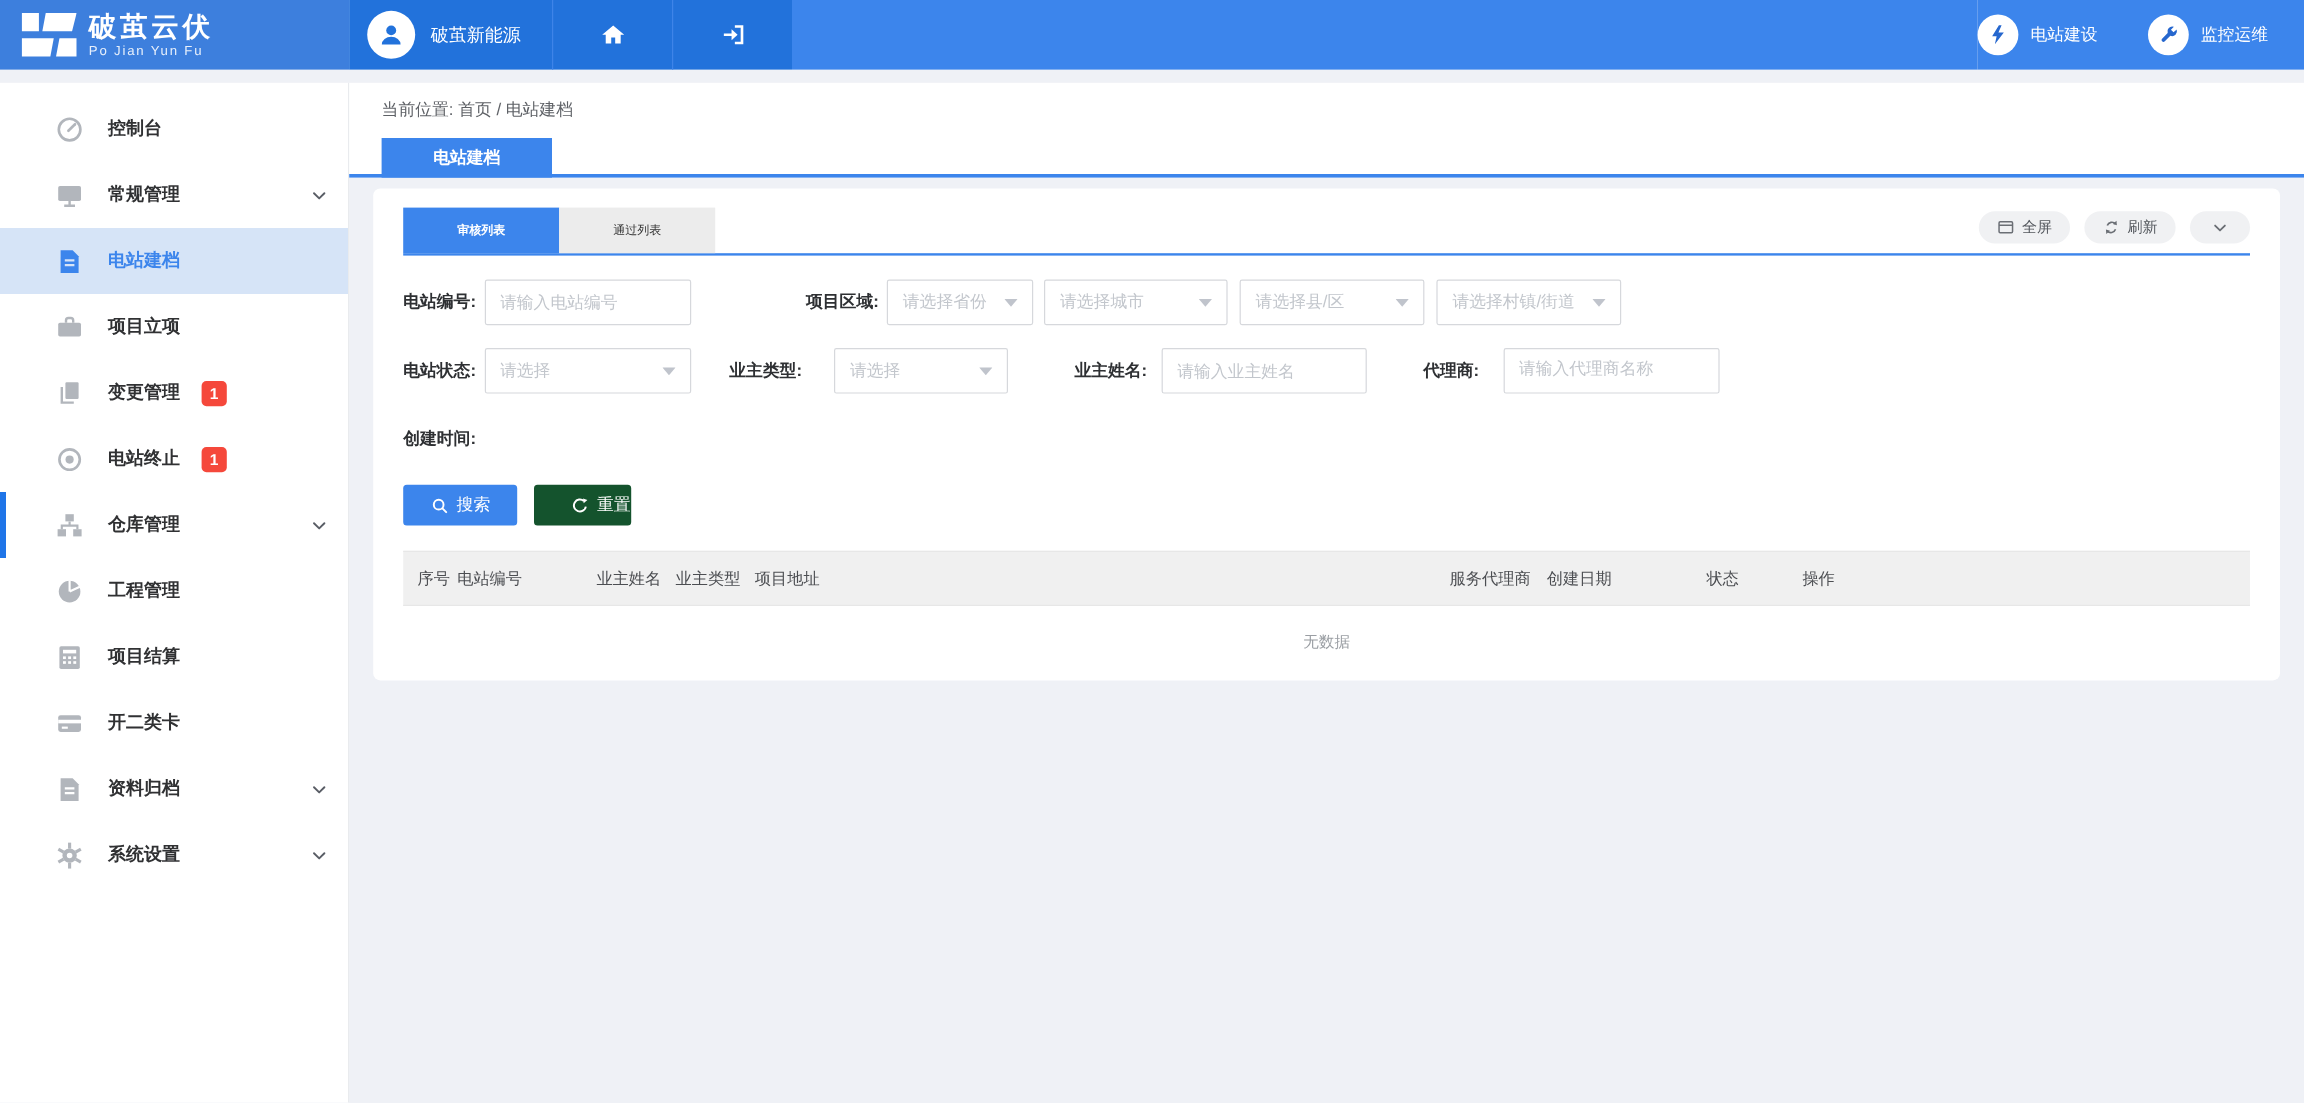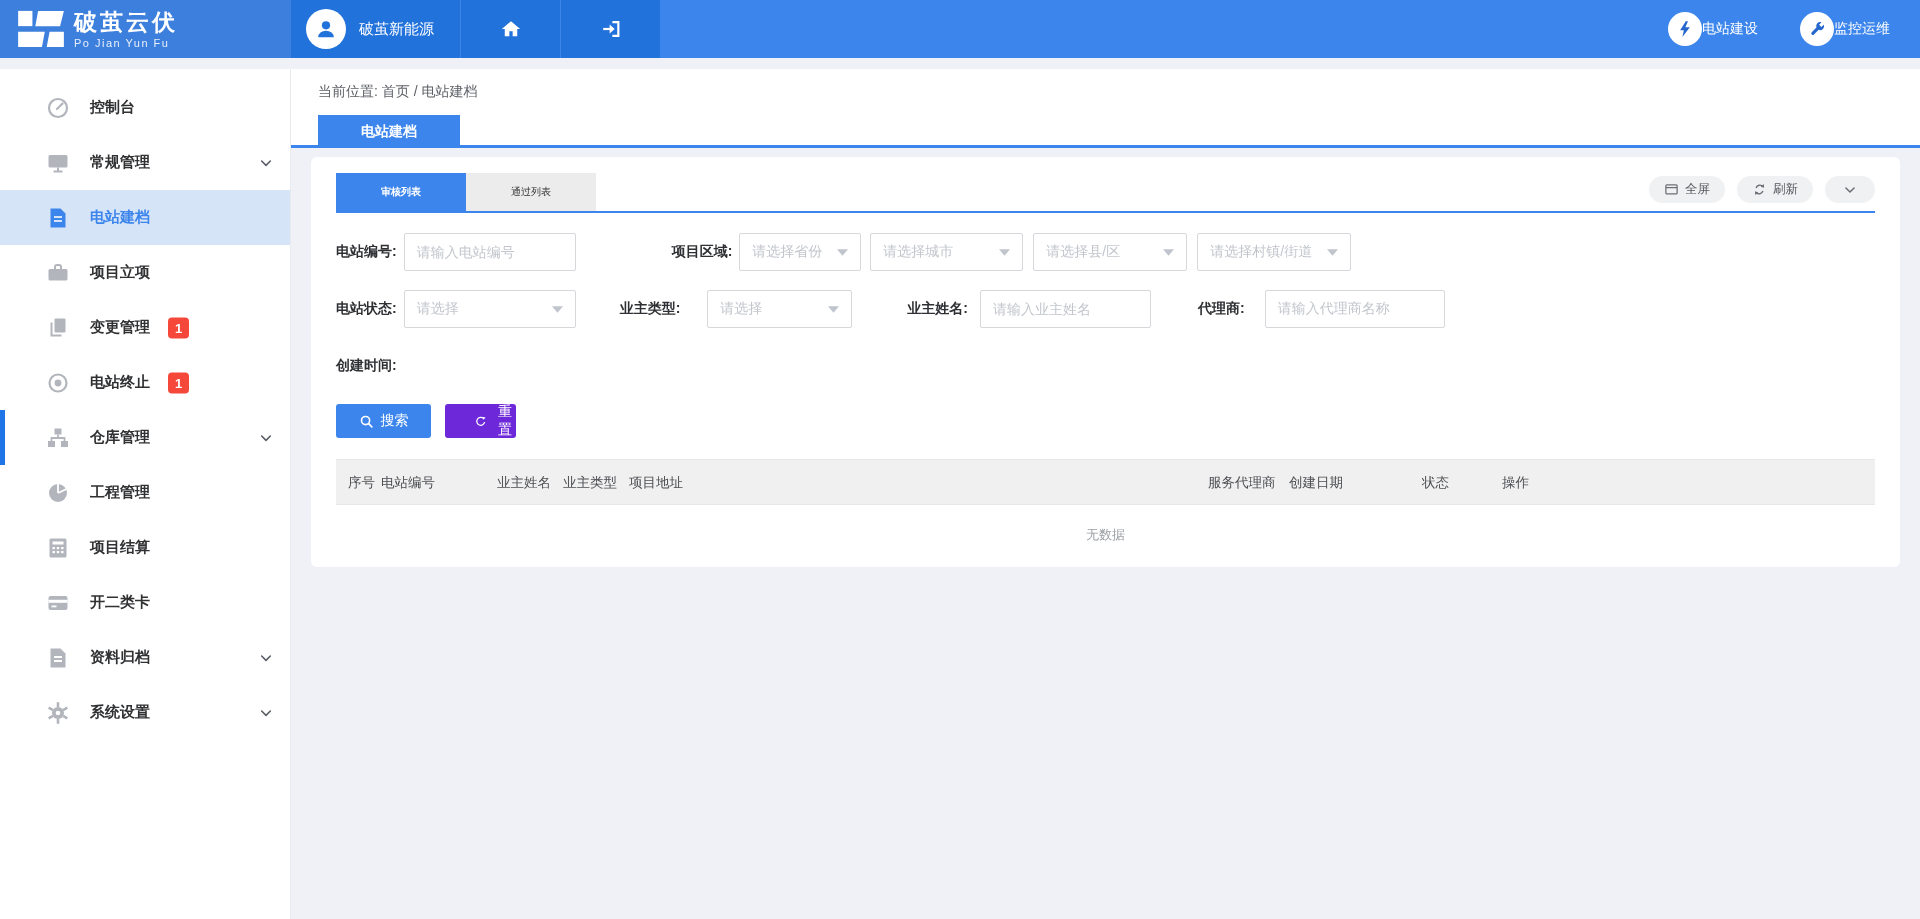--- a/index.html
+++ b/index.html
@@ -14,21 +14,21 @@
   .logo-text { margin-left:10px; color:#fff; }
   .logo-title { font-size:23px; font-weight:bold; letter-spacing:3px; line-height:24px; }
   .logo-sub { font-size:11px; letter-spacing:1.5px; color:rgba(255,255,255,.88); margin-top:3px; }
   .topbar-mid { background:#2272DB; display:flex; align-items:stretch; flex:none; }
   .user-cell { display:flex; align-items:center; padding:0 26px 0 15px; }
   .avatar { width:40px; height:40px; border-radius:50%; background:#fff; display:flex; align-items:center; justify-content:center; flex:none; }
   .company-name { color:#fff; font-size:15px; margin-left:13px; white-space:nowrap; }
   .icon-cell { width:100px; display:flex; align-items:center; justify-content:center; border-left:1px solid #3E84E8; cursor:pointer; }
   .topbar-fill { flex:1; background:#3C85EC; }
   .topbar-right { background:#3C85EC; display:flex; align-items:center; gap:42px; padding-right:30px; flex:none; }
-  .tb-item { display:flex; align-items:center; cursor:pointer; }
+  .tb-item { display:flex; align-items:center; gap:10px; cursor:pointer; }
   .tb-circle { width:34px; height:34px; border-radius:50%; background:#fff; display:flex; align-items:center; justify-content:center; }
   .tb-label { color:#fff; font-size:14px; white-space:nowrap; }
 
   
   .sidebar { position:absolute; left:0; top:69px; width:291px; height:850px; background:#fff; border-right:1px solid #E9EBEE; padding-top:11px; }
   .side-item { position:relative; height:55px; display:flex; align-items:center; padding-left:46px; cursor:pointer; }
   .side-icon { width:24px; height:24px; color:#B2B6BC; margin-right:20px; flex:none; }
   .side-label { font-size:15px; color:#303133; font-weight:600; white-space:nowrap; }
   .side-item.active { background:#D6E4F7; }
   .side-item.active .side-label, .side-item.active .side-icon { color:#3C85EC; }
@@ -60,21 +60,21 @@
   .inp { height:38px; border:1px solid #D6D8DC; border-radius:2px; background:#fff; font-size:14px; color:#333; padding:0 12px; outline:none; font-family:inherit; }
   .inp::placeholder { color:#C2C6CC; }
   .sel { height:38px; border:1px solid #D6D8DC; border-radius:2px; background:#fff; display:flex; align-items:center; justify-content:space-between; padding:0 12px; cursor:pointer; }
   .sel-text { font-size:14px; color:#C2C6CC; white-space:nowrap; overflow:hidden; }
   .date-box { width:295px; height:38px; border:1px solid #D6D8DC; border-radius:2px; background:#fff; display:flex; align-items:center; justify-content:space-between; padding:0 12px; cursor:text; }
   .date-text { font-size:14px; color:#C2C6CC; }
 
   .btn-row { display:flex; gap:14px; margin-top:0; }
   .btn { height:34px; border:none; border-radius:3px; color:#fff; font-size:14px; display:flex; align-items:center; justify-content:center; gap:7px; cursor:pointer; font-family:inherit; }
   .btn-search { width:95px; background:#3C85EC; }
-  .btn-reset { width:71px; background:#6d28d9;padding-left:30px; }
+  .btn-reset { width:81px; background:#14532d;padding-left:30px; }
 
   .table-wrap { margin-top:21px; }
   .thead { position:relative; height:46px; background:#F0F0F0; border-top:1px solid #E7E7E7; border-bottom:1px solid #E7E7E7;padding-left:16px; }
   .th { position:absolute; top:0; height:46px; display:flex; align-items:center; font-size:13.5px; color:#4C4E52; white-space:nowrap; }
   .empty-row { height:60px; display:flex; align-items:center; justify-content:center; font-size:13px; color:#9A9EA3; }
 </style>
 </head>
 <body>
 
 <div class="topbar">
@@ -346,21 +346,21 @@
         </div>
 
         <div class="frow">
           <span class="flabel">电站状态:</span>
           <div class="sel" style="width:172px;">
             <span class="sel-text">请选择</span>
             <svg width="11" height="8" viewBox="0 0 12 8">
                 <polygon points="0,1 12,1 6,8" fill="#C0C4CC"></polygon>
               </svg>
           </div>
-          <span class="flabel" style="margin-left:44px; margin-right:27px;text-align:center;">业主类型:</span>
+          <span class="flabel" style="margin-left:32px; margin-right:27px;text-align:center;">业主类型:</span>
           <div class="sel" style="width:145px;">
             <span class="sel-text">请选择</span>
             <svg width="11" height="8" viewBox="0 0 12 8">
                 <polygon points="0,1 12,1 6,8" fill="#C0C4CC"></polygon>
               </svg>
           </div>
           <span class="flabel" style="margin-left:55px; margin-right:12px;">业主姓名:</span>
           <input class="inp" style="width: 171px;" placeholder="请输入业主姓名">
           <span class="flabel" style="margin-left:47px; margin-right:20px;">代理商:</span>
           <input class="inp" style="width: 180px; font-family: Liberation Serif, serif;" placeholder="请输入代理商名称">

